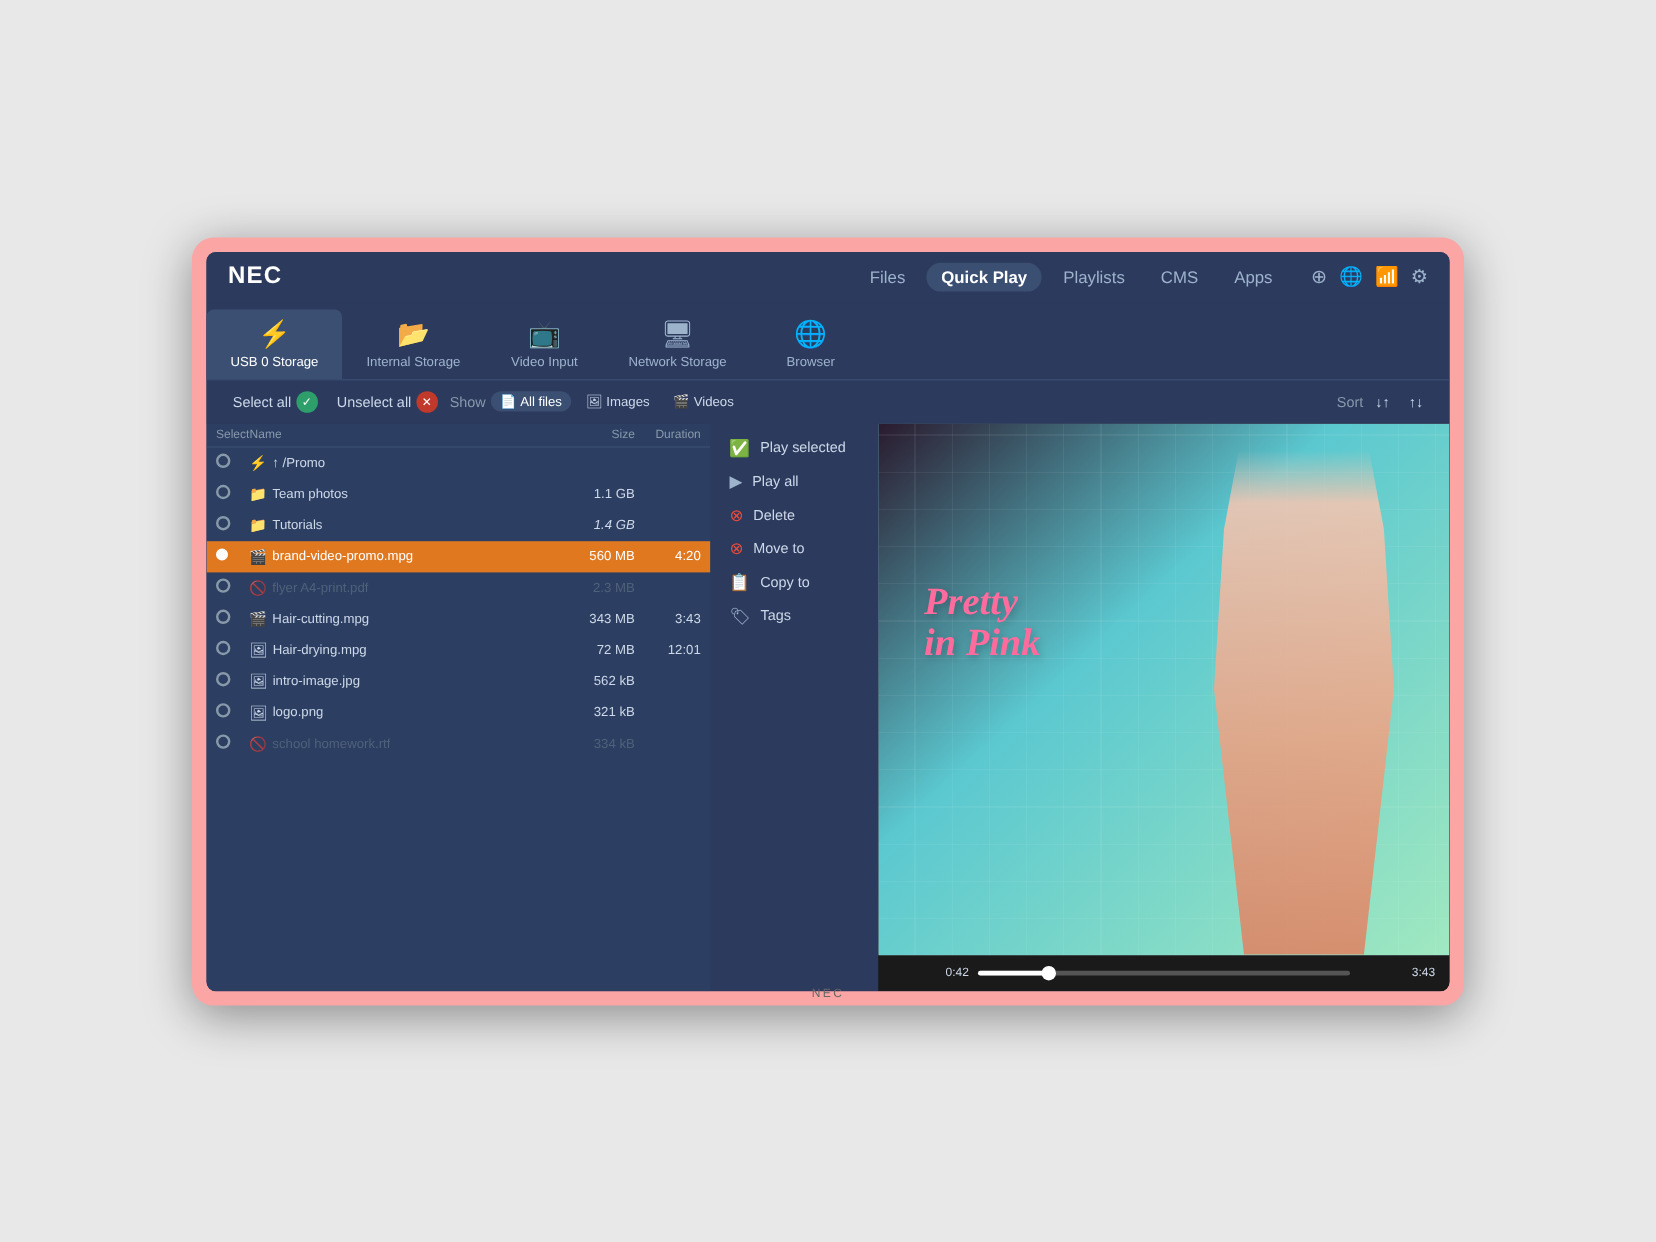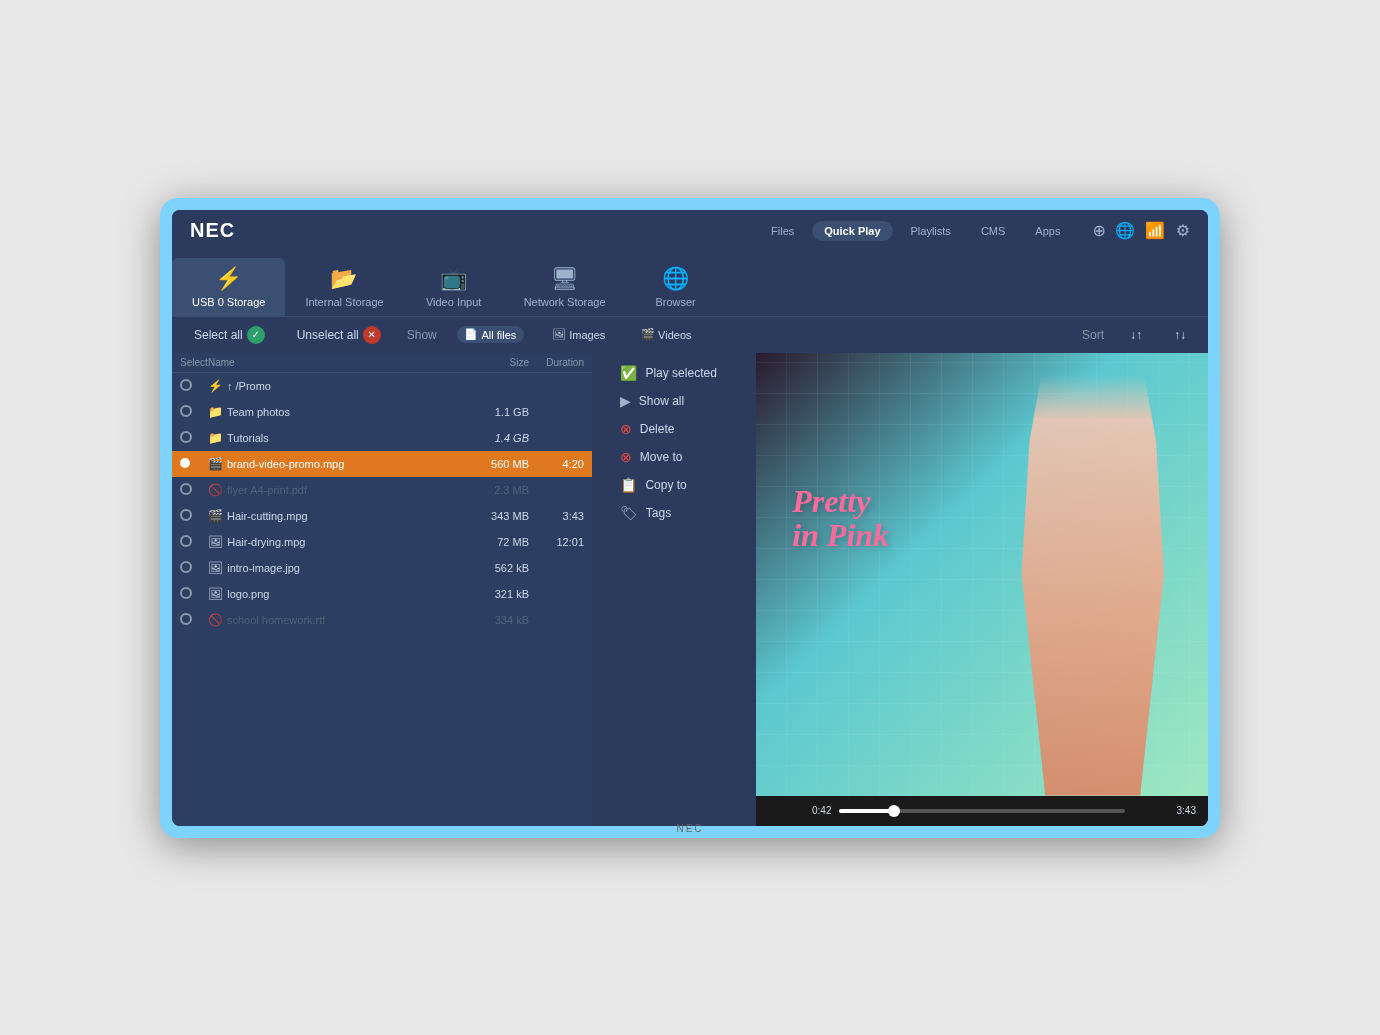--- a/index.html
+++ b/index.html
@@ -7,21 +7,21 @@
       background: #e8e8e8;
       display: flex;
       align-items: center;
       justify-content: center;
       min-height: 100vh;
       font-family: 'Segoe UI', Arial, sans-serif;
     }
     .tv-outer {
       width: 1060px;
       height: 640px;
-      background: #7dd3fc;
+      background: #fca5a5;
       border-radius: 18px;
       padding: 12px;
       box-shadow: 0 8px 40px rgba(0,0,0,0.4);
       position: relative;
     }
     .tv-screen {
       width: 100%;
       height: 100%;
       background: #2c3a5e;
       border-radius: 8px;
@@ -46,21 +46,21 @@
       margin-right: auto;
     }
     .nav-items {
       display: flex;
       align-items: center;
       gap: 6px;
       margin-right: 20px;
     }
     .nav-item {
       color: #9db3cc;
-      font-size: 11px;
+      font-size: 14px;
       padding: 4px 12px;
       border-radius: 14px;
       cursor: pointer;
     }
     .nav-item.active {
       background: #3a4f72;
       color: white;
       font-weight: 700;
     }
     .nav-icons {
@@ -102,21 +102,21 @@
     .storage-item .stor-icon {
       font-size: 22px;
     }
     
     .toolbar-row {
       display: flex;
       align-items: center;
       padding: 6px 16px;
       background: #2c3a5e;
       flex-shrink: 0;
-      gap: 20px;
+      gap: 4px;
       font-size: 12px;
       color: #cdd8e8;
       border-top: 1px solid #3a4f72;
       text-align: center;
     }
     .toolbar-btn {
       display: flex;
       align-items: center;
       gap: 4px;
       cursor: pointer;
@@ -156,21 +156,21 @@
     .filter-btn.active {
       background: #3a4f72;
       color: white;
     }
     .sep { flex: 1; }
     
     .main-content {
       display: flex;
       flex: 1;
       overflow: hidden;
-      gap: 12px;
+      gap: 0;
     }
     
     .file-panel {
       width: 420px;
       background: #2c3f62;
       overflow-y: auto;
       flex-shrink: 0;
     }
     .file-table-header {
       display: grid;
@@ -476,21 +476,21 @@
         </div>
       </div>
 
       <div class="context-menu">
         <div class="ctx-item">
           <span class="ctx-icon">✅</span>
           <span>Play selected</span>
         </div>
         <div class="ctx-item">
           <span class="ctx-icon">▶</span>
-          <span>Show all</span>
+          <span>Play all</span>
         </div>
         <div class="ctx-item">
           <span class="ctx-icon" style="color:#e74c3c;">⊗</span>
           <span>Delete</span>
         </div>
         <div class="ctx-item">
           <span class="ctx-icon" style="color:#e74c3c;">⊗</span>
           <span>Move to</span>
         </div>
         <div class="ctx-item">

